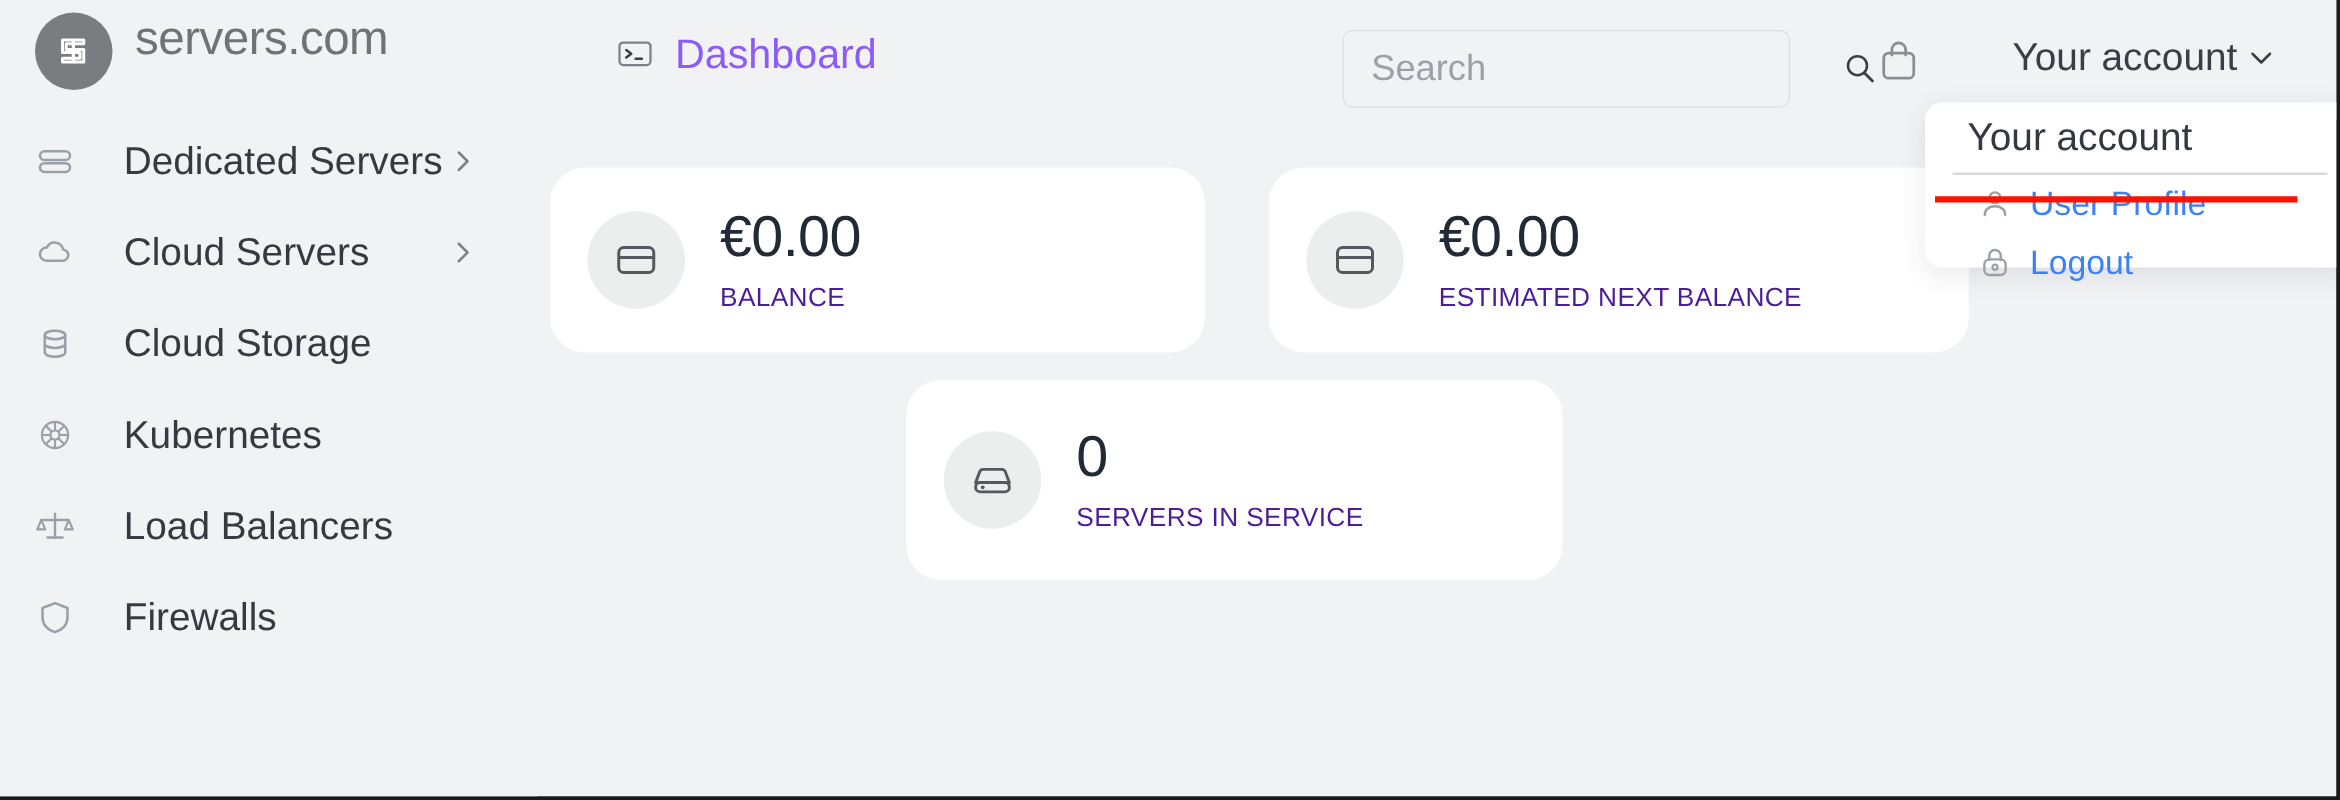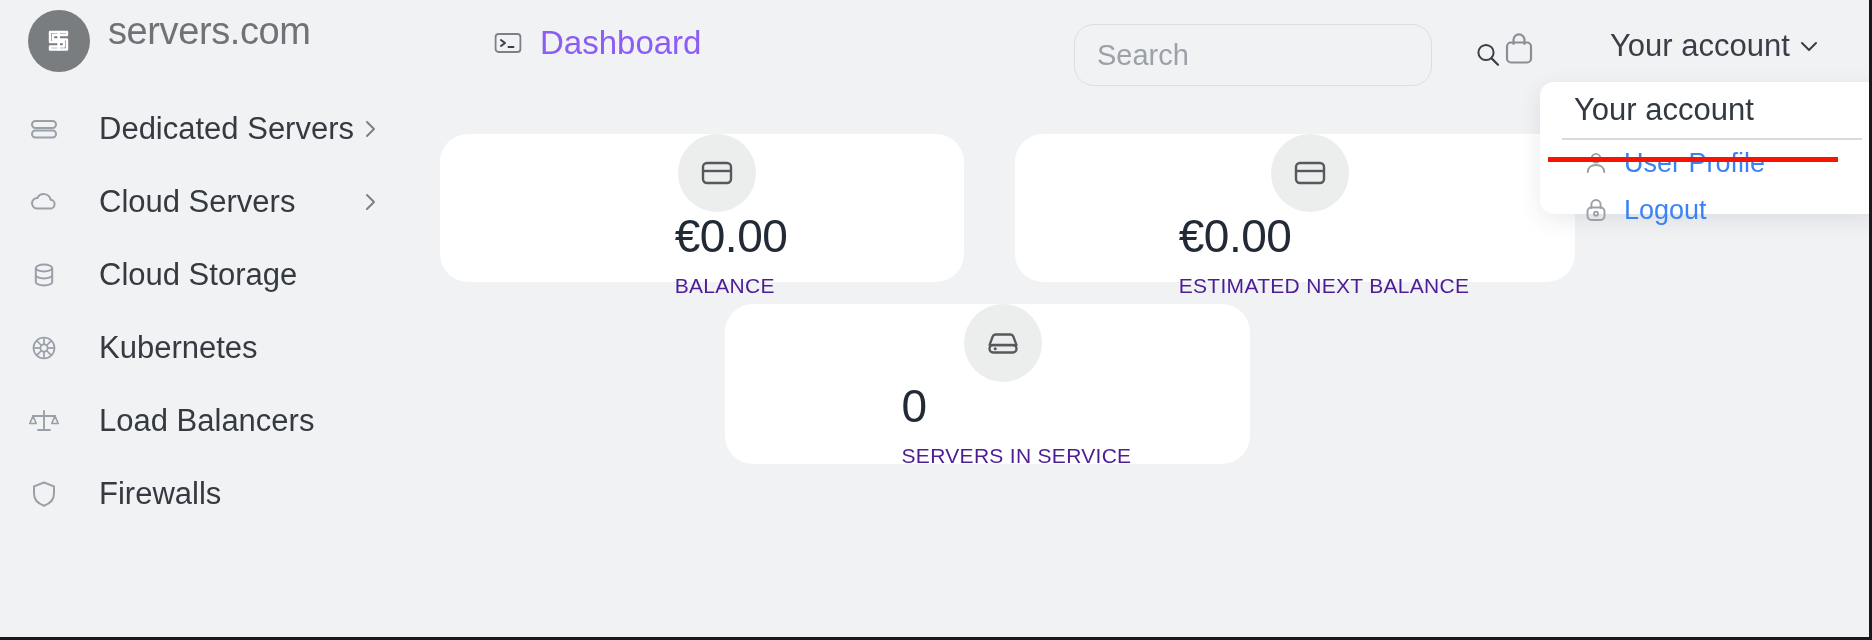--- a/index.html
+++ b/index.html
@@ -42,21 +42,21 @@
     display: flex; align-items: center; gap: 18px;
   }
   .nav-page-icon { width: 28px; height: 28px; display:block; }
   .nav-page-label { font-size: 33px; color: #8b5cf6; }
 
   .searchbox {
     position: absolute; left: 1074px; top: 24px;
     width: 358px; height: 62px;
     background: #f1f2f4;
     border: 1.5px solid #dcdee1;
-    border-radius: 20px;
+    border-radius: 8px;
     display: flex; align-items: center; padding: 0 22px;
   }
   .search-input {
     flex: 1; border: none; outline: none; background: transparent;
     font-family: "Liberation Sans", sans-serif;
     font-size: 29px; color: #4a4f55;
   }
   .search-input::placeholder { color: #9ca1a8; }
   .search-icon { width: 28px; height: 28px; display:block; flex:none; }
 
@@ -89,21 +89,20 @@
 
   
   .main { position: absolute; left: 430px; top: 96px; width: 1442px; height: 544px; }
 
   .stat-card {
     position: absolute;
     background: #ffffff;
     border-radius: 28px;
     display: flex; align-items: center;
     padding-left: 30px;
-    flex-direction: column;
   }
   .stat-iconwrap {
     width: 78px; height: 78px; border-radius: 50%;
     background: #eceded;
     display: flex; align-items: center; justify-content: center;
     flex: none;
   }
   .stat-text { margin-left: 28px; }
   .stat-value {
     font-size: 46px; color: #222a35; letter-spacing: -0.5px; line-height: 1.05;

